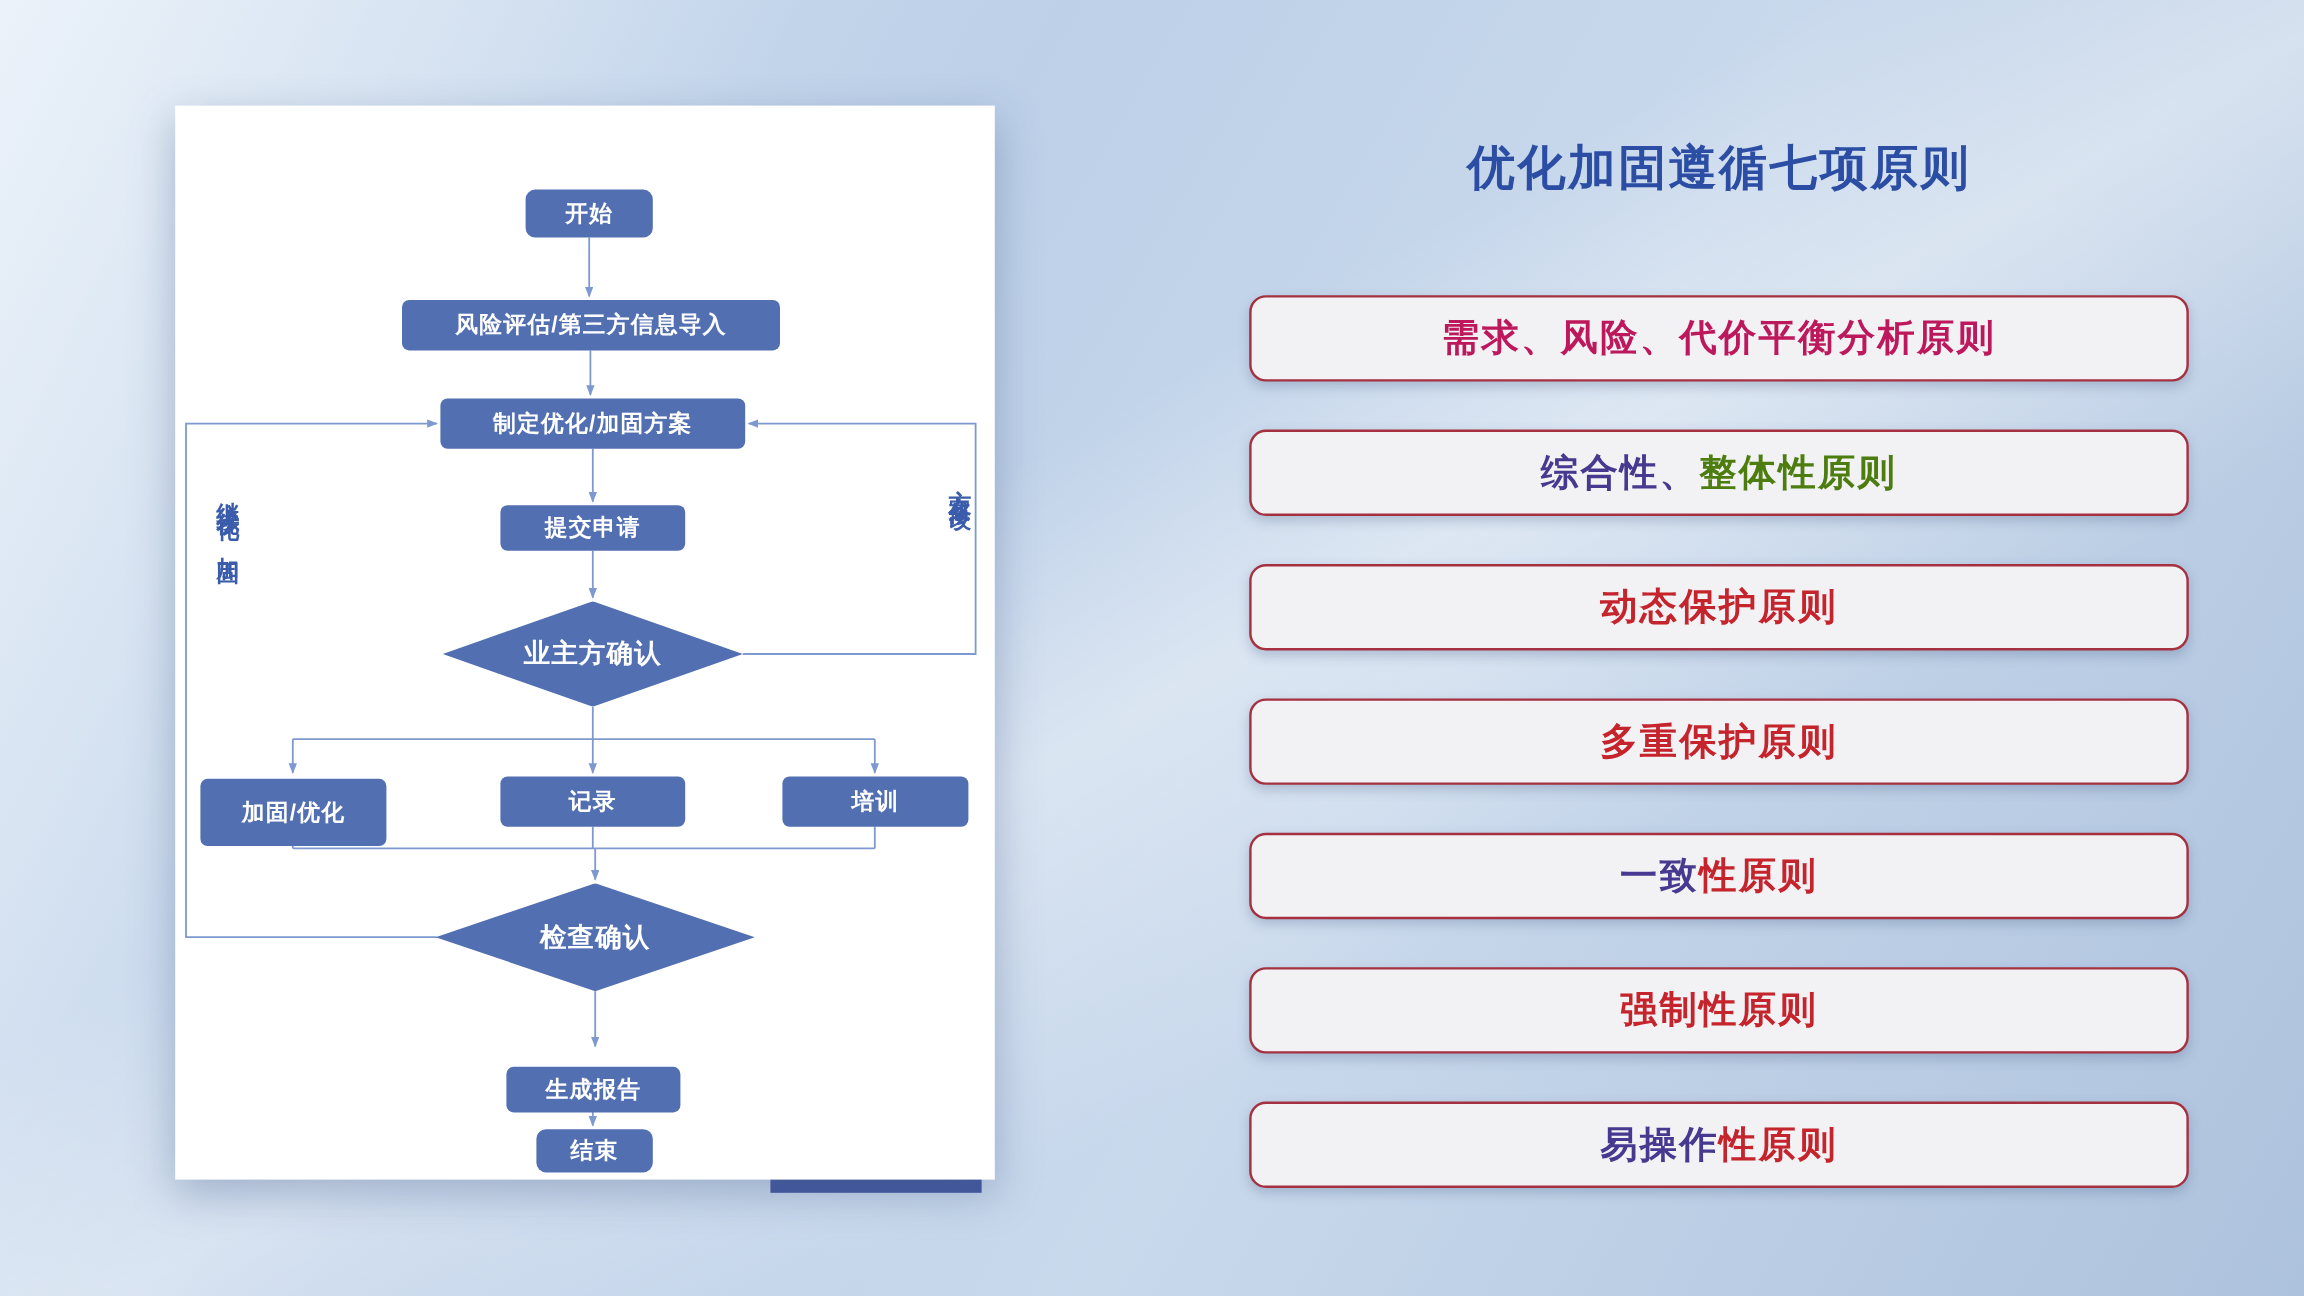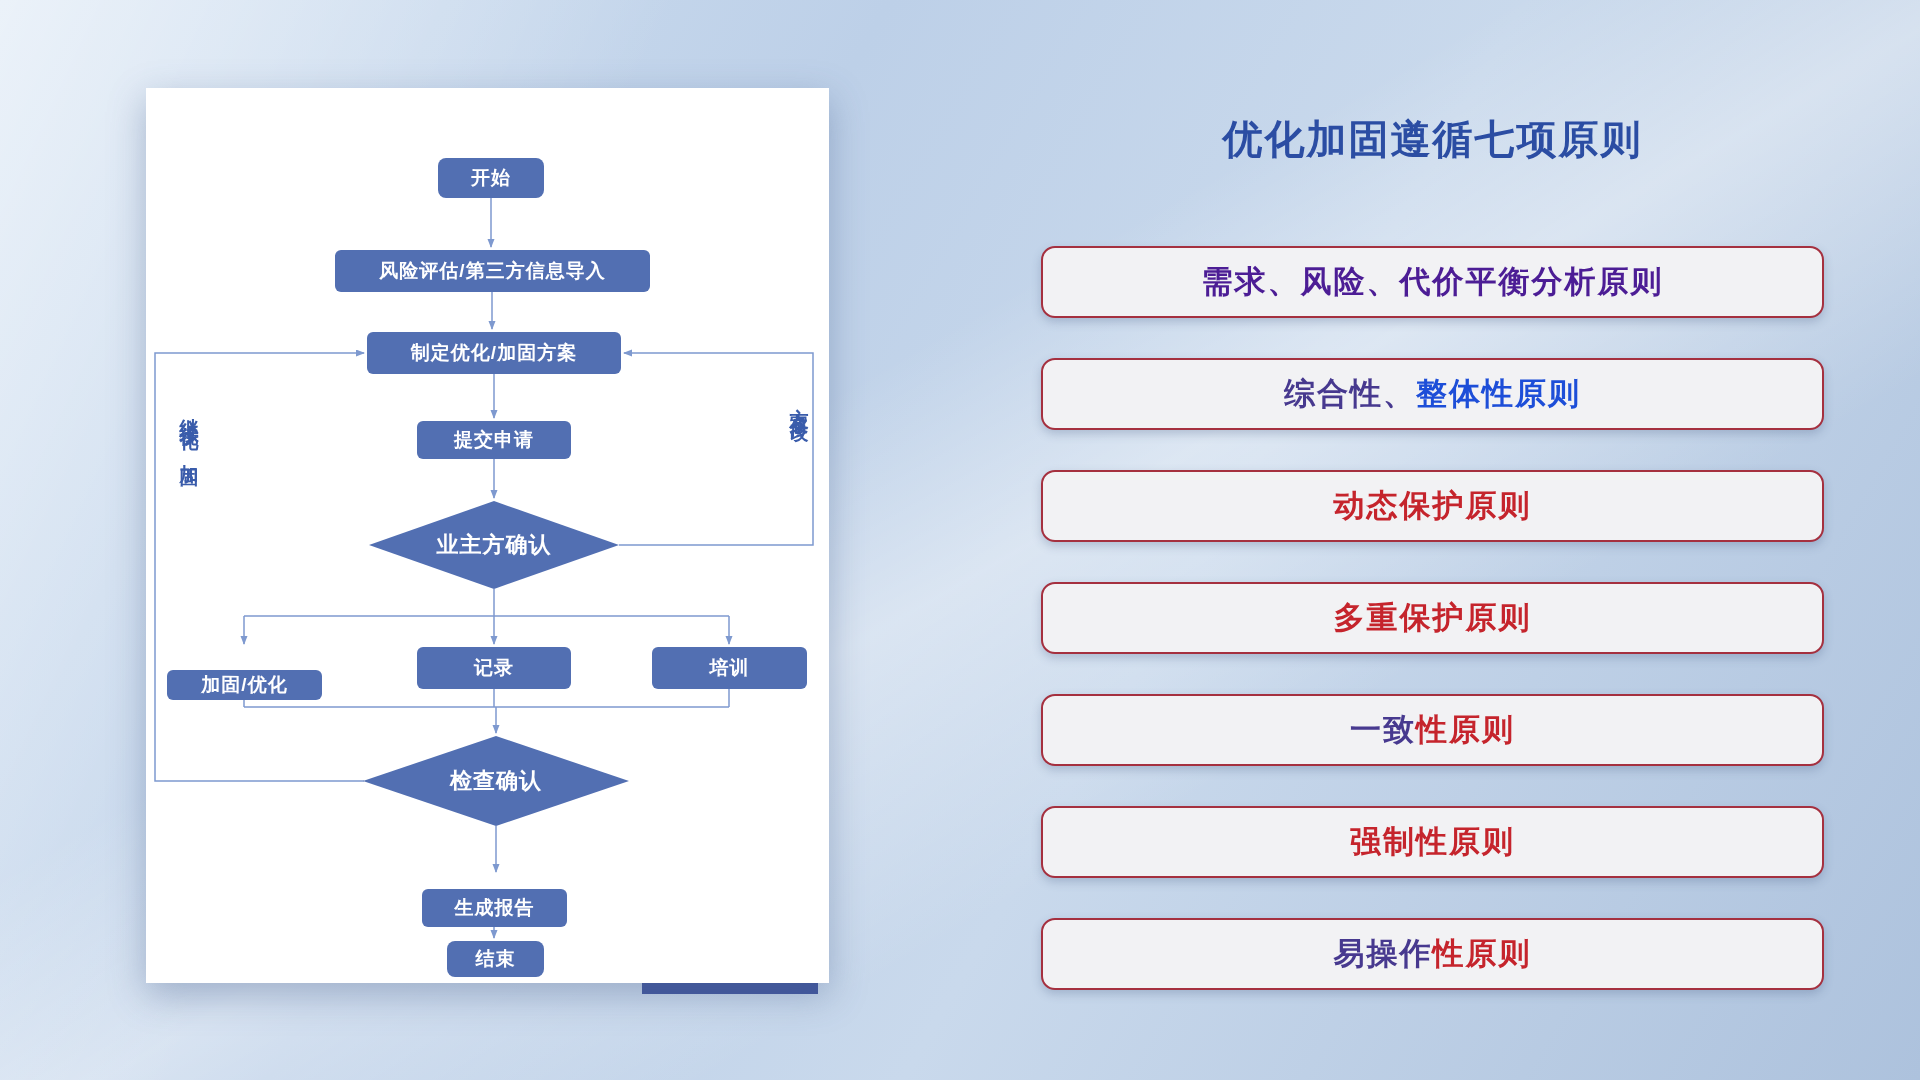--- a/index.html
+++ b/index.html
@@ -89,21 +89,21 @@
 
     <div class="fc-node" style="left:221px;top:244px;width:254px;height:42px">制定优化/加固方案</div>
 
     <div class="fc-node" style="left:271px;top:333px;width:154px;height:38px">提交申请</div>
 
     <div class="fc-diamond" style="left:223px;top:413px;width:250px;height:88px">
       <div class="shape"></div>
       <span class="lbl">业主方确认</span>
     </div>
 
-    <div class="fc-node" style="left:21px;top:582px;width:155px;height:30px">加固/优化</div>
+    <div class="fc-node" style="left:21px;top:561px;width:155px;height:56px">加固/优化</div>
 
     <div class="fc-node" style="left:271px;top:559px;width:154px;height:42px">记录</div>
 
     <div class="fc-node" style="left:506px;top:559px;width:155px;height:42px">培训</div>
 
     <div class="fc-diamond" style="left:217px;top:648px;width:266px;height:90px">
       <div class="shape"></div>
       <span class="lbl">检查确认</span>
     </div>
 
@@ -114,25 +114,25 @@
     <div class="v-label" style="left:30px;top:314px">继续优化/加固</div>
 
     <div class="v-label" style="left:640px;top:305px">方案修改</div>
 
   </div>
 
   <h1 class="panel-title">优化加固遵循七项原则</h1>
 
   <div class="principles">
       <div class="principle">
-        <span style="color: #4c1d95;">需求、风险、代价平衡分析原则</span>
+        <span style="color: #be185d;">需求、风险、代价平衡分析原则</span>
       </div>
       <div class="principle">
         <span style="color: rgb(71, 57, 143);">综合性、</span>
-        <span style="color: #1d4ed8;">整体性原则</span>
+        <span style="color: #4d7c0f;">整体性原则</span>
       </div>
       <div class="principle">
         <span style="color: rgb(197, 36, 44);">动态保护原则</span>
       </div>
       <div class="principle">
         <span style="color: rgb(197, 36, 44);">多重保护原则</span>
       </div>
       <div class="principle">
         <span style="color: rgb(71, 57, 143);">一致</span>
         <span style="color: rgb(197, 36, 44);">性原则</span>

